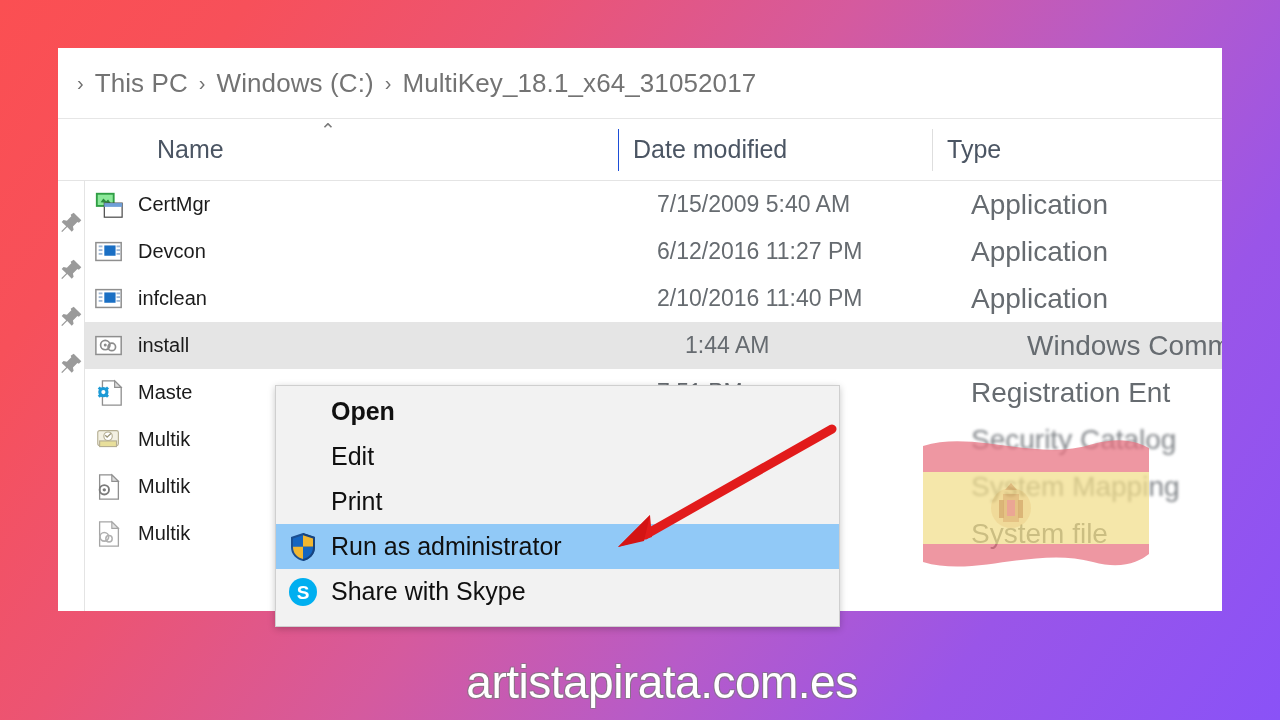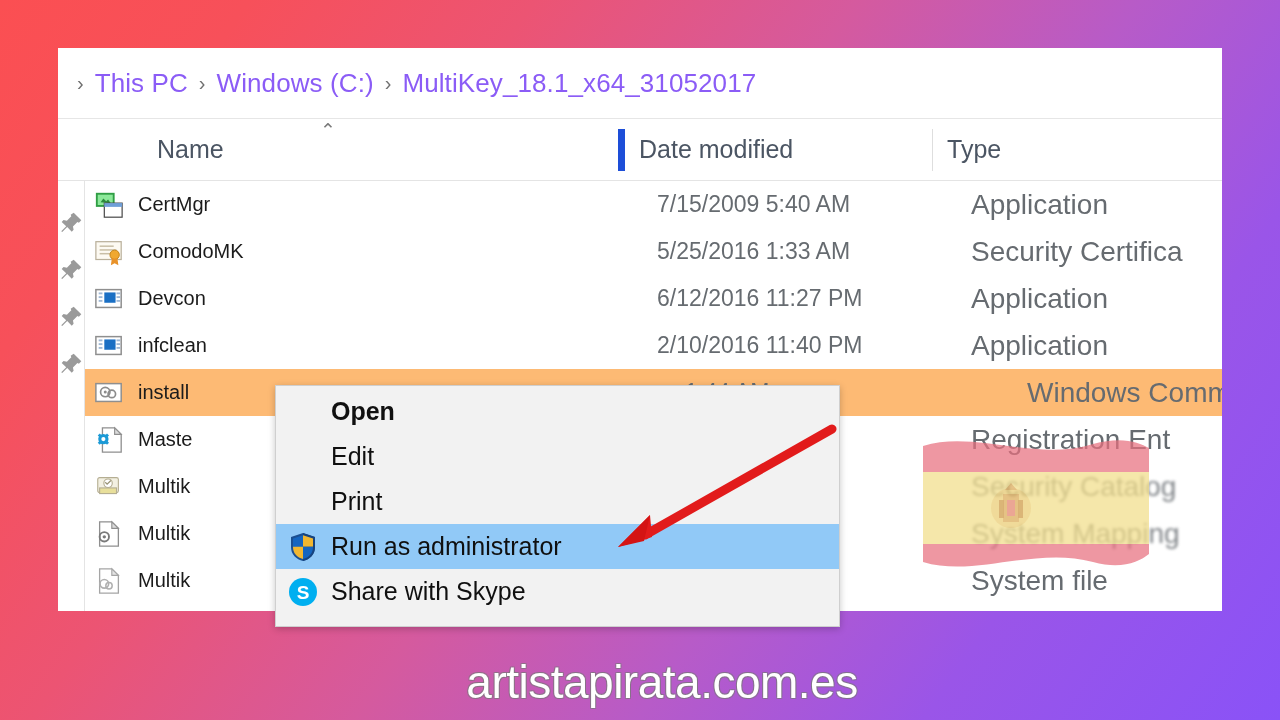--- a/index.html
+++ b/index.html
@@ -38,36 +38,36 @@
   .crumb-chevron {
     color: #6f6f6f;
     font-size: 20px;
     padding: 0 11px;
     font-weight: 300;
     line-height: 1;
     user-select: none;
   }
   .crumb {
     font-size: 26px;
-    color: #8b5cf6;
+    color: #737373;
     white-space: nowrap;
     letter-spacing: .1px;
   }
 
   
   .colheader {
     position: relative;
     height: 62px;
     display: flex;
     align-items: center;
     border-bottom: 1px solid #e4e4e4;
     background: #fff;
   }
   .col-name   { width: 560px; padding-left: 99px; position: relative; }
-  .col-date   { width: 314px; padding-left: 14px; border-left: 7px solid #1d4ed8; height: 42px; display: flex; align-items: center; }
+  .col-date   { width: 314px; padding-left: 14px; border-left: 1px solid #1d4ed8; height: 42px; display: flex; align-items: center; }
   .col-type   { flex: 1;      padding-left: 14px; border-left: 1px solid #dedede; height: 42px; display: flex; align-items: center; }
   .colheader .hdr-text {
     font-size: 25px;
     color: #4b5563;
     font-weight: 400;
   }
   .sort-arrow {
     position: absolute;
     left: 262px; top: -14px;
     font-size: 19px;
@@ -86,21 +86,21 @@
   .pin-row { height: 47px; display: flex; align-items: center; justify-content: center; }
   .pin-icon { width: 26px; height: 26px; display: block; }
 
   .filelist { flex: 1; position: relative; }
   .frow {
     height: 47px;
     display: flex;
     align-items: center;
     position: relative;
   }
-  .frow.selected { background: #fdba74; gap: 28px; }
+  .frow.selected { background: #e5e5e5; gap: 28px; }
   .fname {
     width: 567px;
     display: flex;
     align-items: center;
     padding-left: 9px;
     overflow: hidden;
     white-space: nowrap;
   }
   .ficon { width: 30px; height: 30px; flex: 0 0 30px; margin-right: 14px; }
   .fname-text { font-size: 20px; color: #1b1b1b; }
@@ -231,35 +231,20 @@
               <path d="M7 13l3-4 3 3 2-2 3 4z" fill="#2b8a3e"></path>
               <rect x="11" y="14" width="19" height="15" fill="#fff" stroke="#4a4a4a" stroke-width="1.3"></rect>
               <rect x="11" y="14" width="19" height="4" fill="#6f9fd8"></rect>
             </svg>
             <span class="fname-text">CertMgr</span>
           </div>
           <div class="fdate">7/15/2009 5:40 AM</div>
           <div class="ftype">Application</div>
         </div>
 
-        <div class="frow">
-          <div class="fname">
-            <svg class="ficon" viewBox="0 0 32 32">
-              <rect x="2" y="5" width="27" height="19" fill="#fdfaf2" stroke="#b9b09a" stroke-width="1.3"></rect>
-              <rect x="6" y="9" width="15" height="1.6" fill="#c9bfa6"></rect>
-              <rect x="6" y="13" width="18" height="1.6" fill="#c9bfa6"></rect>
-              <rect x="6" y="17" width="11" height="1.6" fill="#c9bfa6"></rect>
-              <circle cx="22" cy="19" r="5" fill="#f0a830" stroke="#c07f14" stroke-width="1"></circle>
-              <path d="M19 23l-1 7 4-2 4 2-1-7z" fill="#e8922a"></path>
-            </svg>
-            <span class="fname-text">ComodoMK</span>
-          </div>
-          <div class="fdate">5/25/2016 1:33 AM</div>
-          <div class="ftype">Security Certifica</div>
-        </div>
 
         <div class="frow">
           <div class="fname">
             <svg class="ficon" viewBox="0 0 32 32">
               <rect x="2" y="6" width="27" height="19" fill="#fff" stroke="#8f8f8f" stroke-width="1.6"></rect>
               <rect x="5" y="9" width="4" height="2" fill="#9fb8d6"></rect>
               <rect x="5" y="13" width="4" height="2" fill="#9fb8d6"></rect>
               <rect x="5" y="17" width="4" height="2" fill="#9fb8d6"></rect>
               <rect x="11" y="9" width="12" height="11" fill="#1a6fc4"></rect>
               <rect x="24" y="9" width="4" height="2" fill="#9fb8d6"></rect>

